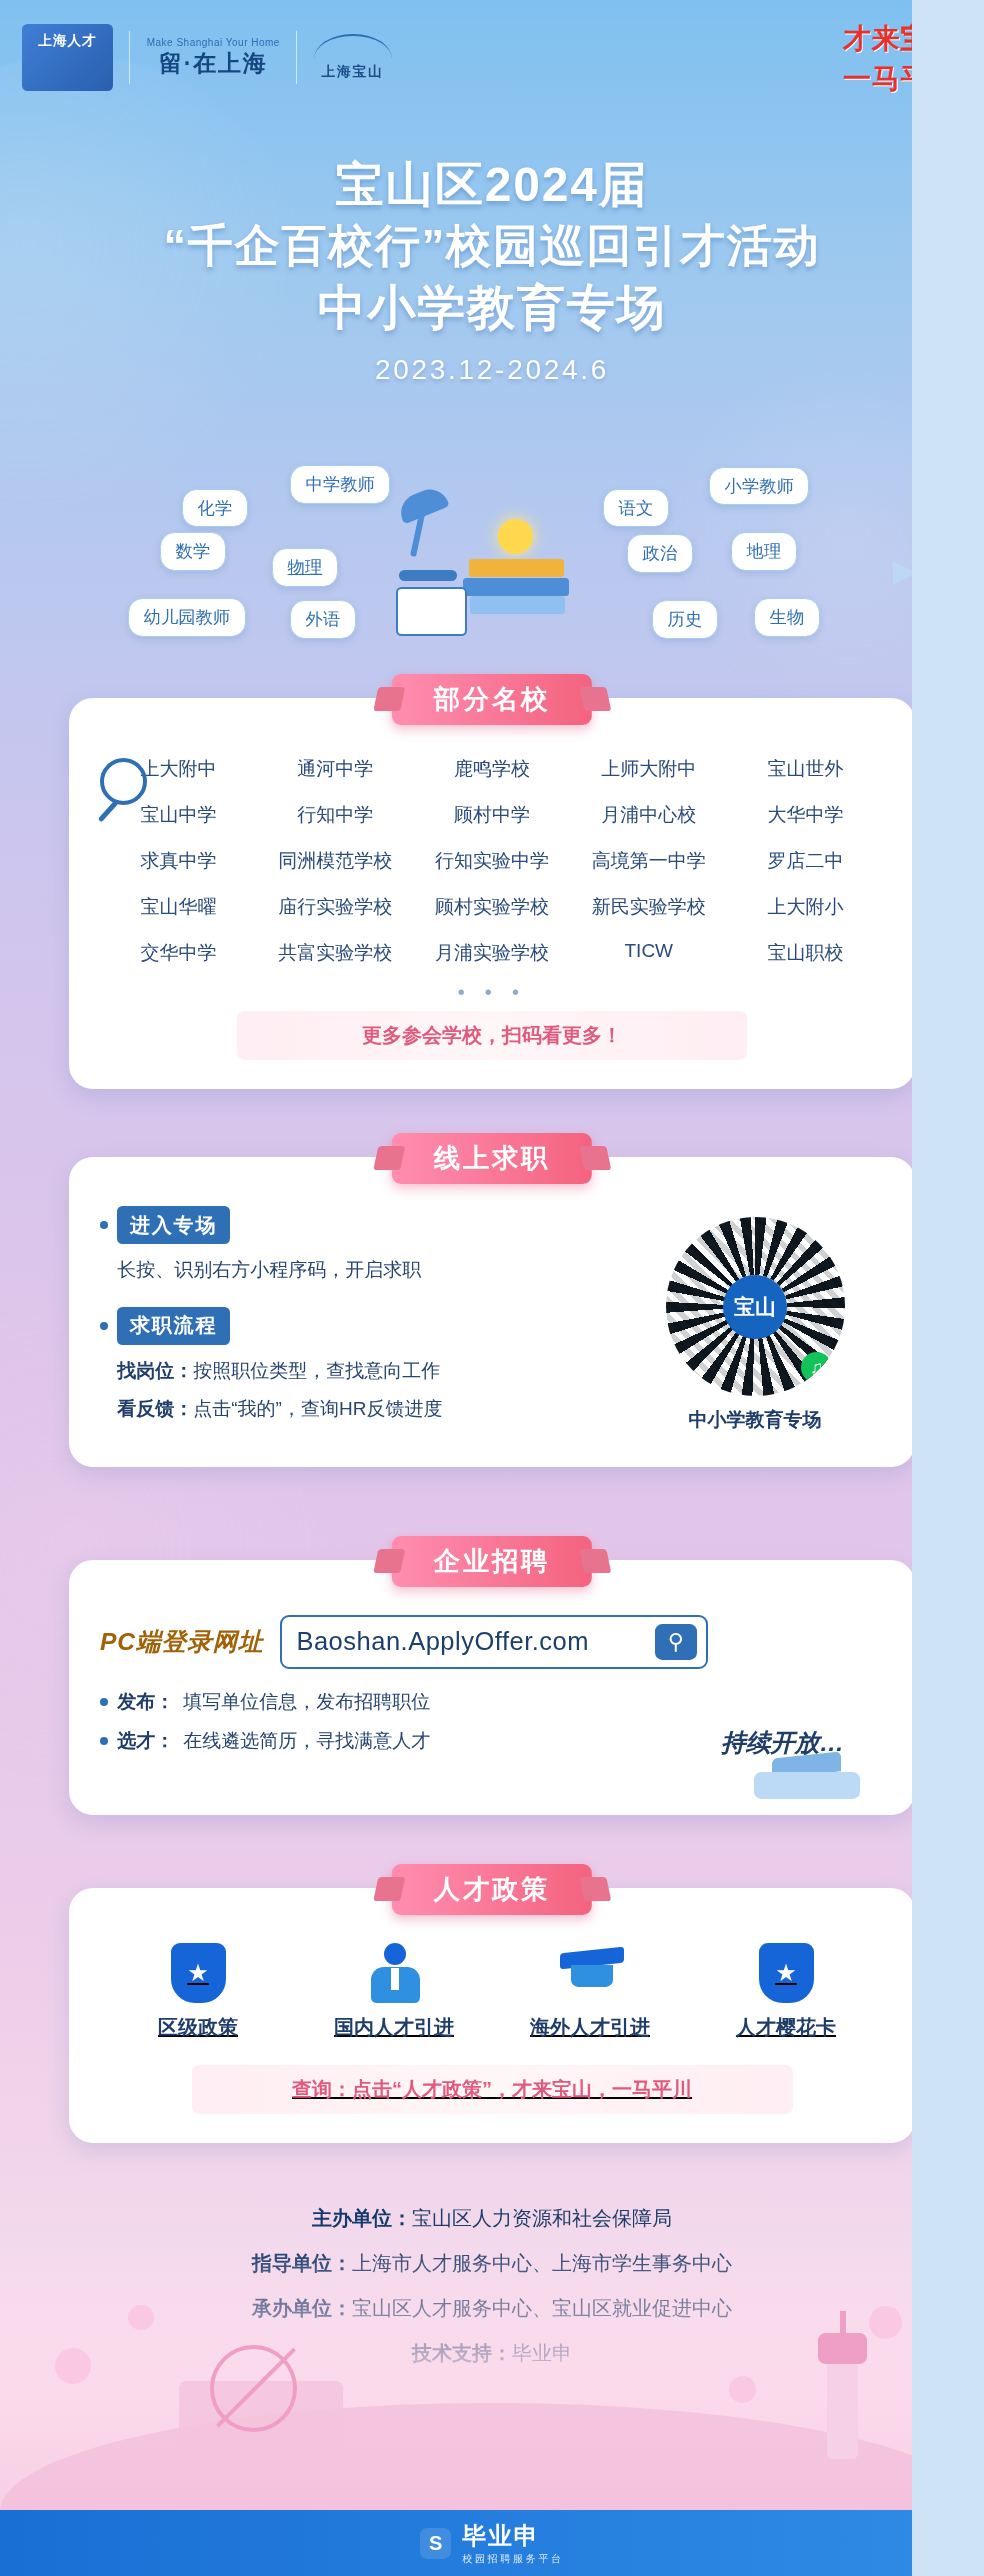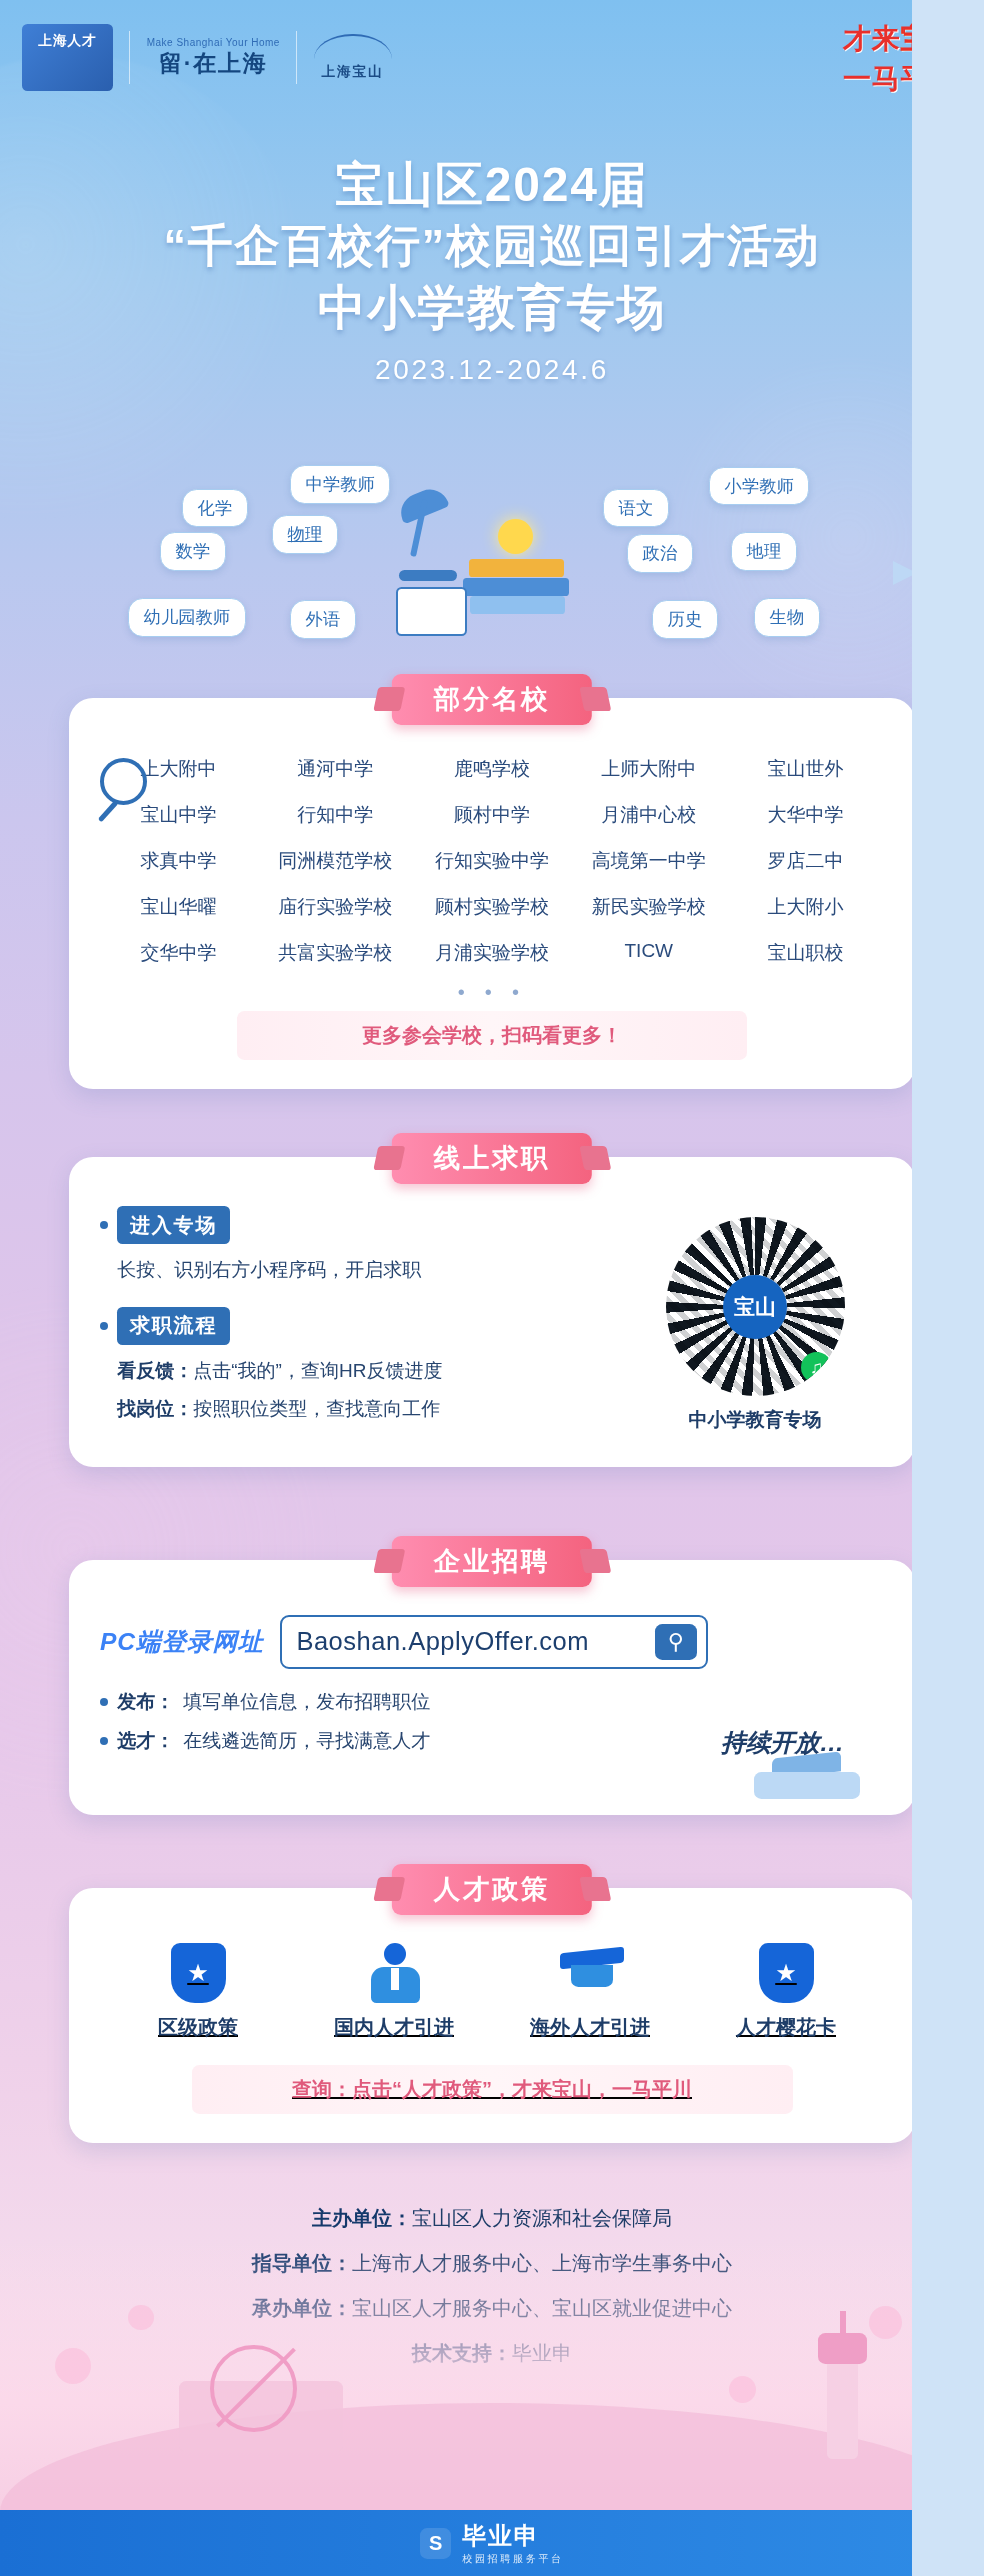--- a/index.html
+++ b/index.html
@@ -164,21 +164,21 @@
   }
   .qr-badge {
     position:absolute; right:12.8px; bottom:12.8px; width:31px;height:31px;border-radius:50%;
     background:#12c25a; color:#fff; display:flex;align-items:center;justify-content:center;
     font-size:17.3px; z-index:3;
   }
   .qr-cap { margin-top:11px; font-size:19px; font-weight:bold; color:#1e3d68; }
 
   
   .pc-row { display:flex; align-items:center; gap:16.4px; margin-top:5.5px; }
-  .pc-label { font-size:24.6px; font-weight:bold; font-style:italic; color:#3b82f6; letter-spacing:0.9px; white-space:nowrap;}
+  .pc-label { font-size:24.6px; font-weight:bold; font-style:italic; color:#a16207; letter-spacing:0.9px; white-space:nowrap;}
   .url-box {
     flex:1; display:flex; align-items:center; justify-content:space-between;
     border:2.7px solid #2f6fb5; border-radius:9px; padding:7.3px 9px 7.3px 14.6px; max-width:428px;
   }
   .url-box .url { font-size:25.5px; color:#1d3f6e; letter-spacing:0.5px; }
   .url-box .sbtn {
     width:42px;height:36px;background:#2f6fb5;border-radius:7.3px;color:#fff;
     display:flex;align-items:center;justify-content:center;font-size:22px;
   }
   .ent-lines { margin-top:20px; }
@@ -295,21 +295,21 @@
       <div class="book1"></div>
       <div class="book2"></div>
       <div class="book3"></div>
       <div class="tablet"></div>
     </div>
     <div class="plane"></div>
 
     <div class="subject" style="left:182px;top:14.6px;">化学</div>
     <div class="subject" style="left:290px;top:-9px;">中学教师</div>
     <div class="subject" style="left:160px;top:58px;">数学</div>
-    <div class="subject" style="left:272px;top:41px;text-decoration:underline;">物理</div>
+    <div class="subject" style="left:272px;top:74px;text-decoration:underline;">物理</div>
     <div class="subject" style="left:603px;top:14.6px;">语文</div>
     <div class="subject" style="left:709px;top:-7.3px;">小学教师</div>
     <div class="subject" style="left:627px;top:60px;">政治</div>
     <div class="subject" style="left:731px;top:58px;">地理</div>
     <div class="subject" style="left:128px;top:124px;">幼儿园教师</div>
     <div class="subject" style="left:290px;top:126px;">外语</div>
     <div class="subject" style="left:652px;top:126px;">历史</div>
     <div class="subject" style="left:754px;top:124px;">生物</div>
   </div>
 
@@ -360,24 +360,24 @@
           <span class="dot"></span>
           <span class="tag-blue">进入专场</span>
         </div>
         <div class="line-txt">长按、识别右方小程序码，开启求职</div>
 
         <div class="bullet" style="margin-top:24px;">
           <span class="dot"></span>
           <span class="tag-blue">求职流程</span>
         </div>
         <div class="line-txt">
+          <b>找岗位：</b><span>按照职位类型，查找意向工作</span>
+        </div>
+        <div class="line-txt">
           <b>看反馈：</b><span>点击“我的”，查询HR反馈进度</span>
-        </div>
-        <div class="line-txt">
-          <b>找岗位：</b><span>按照职位类型，查找意向工作</span>
         </div>
       </div>
       <div class="qr-wrap">
         <div class="qr">
           <div class="qr-center">宝山</div>
           <div class="qr-badge">♫</div>
         </div>
         <div class="qr-cap">中小学教育专场</div>
       </div>
     </div>

